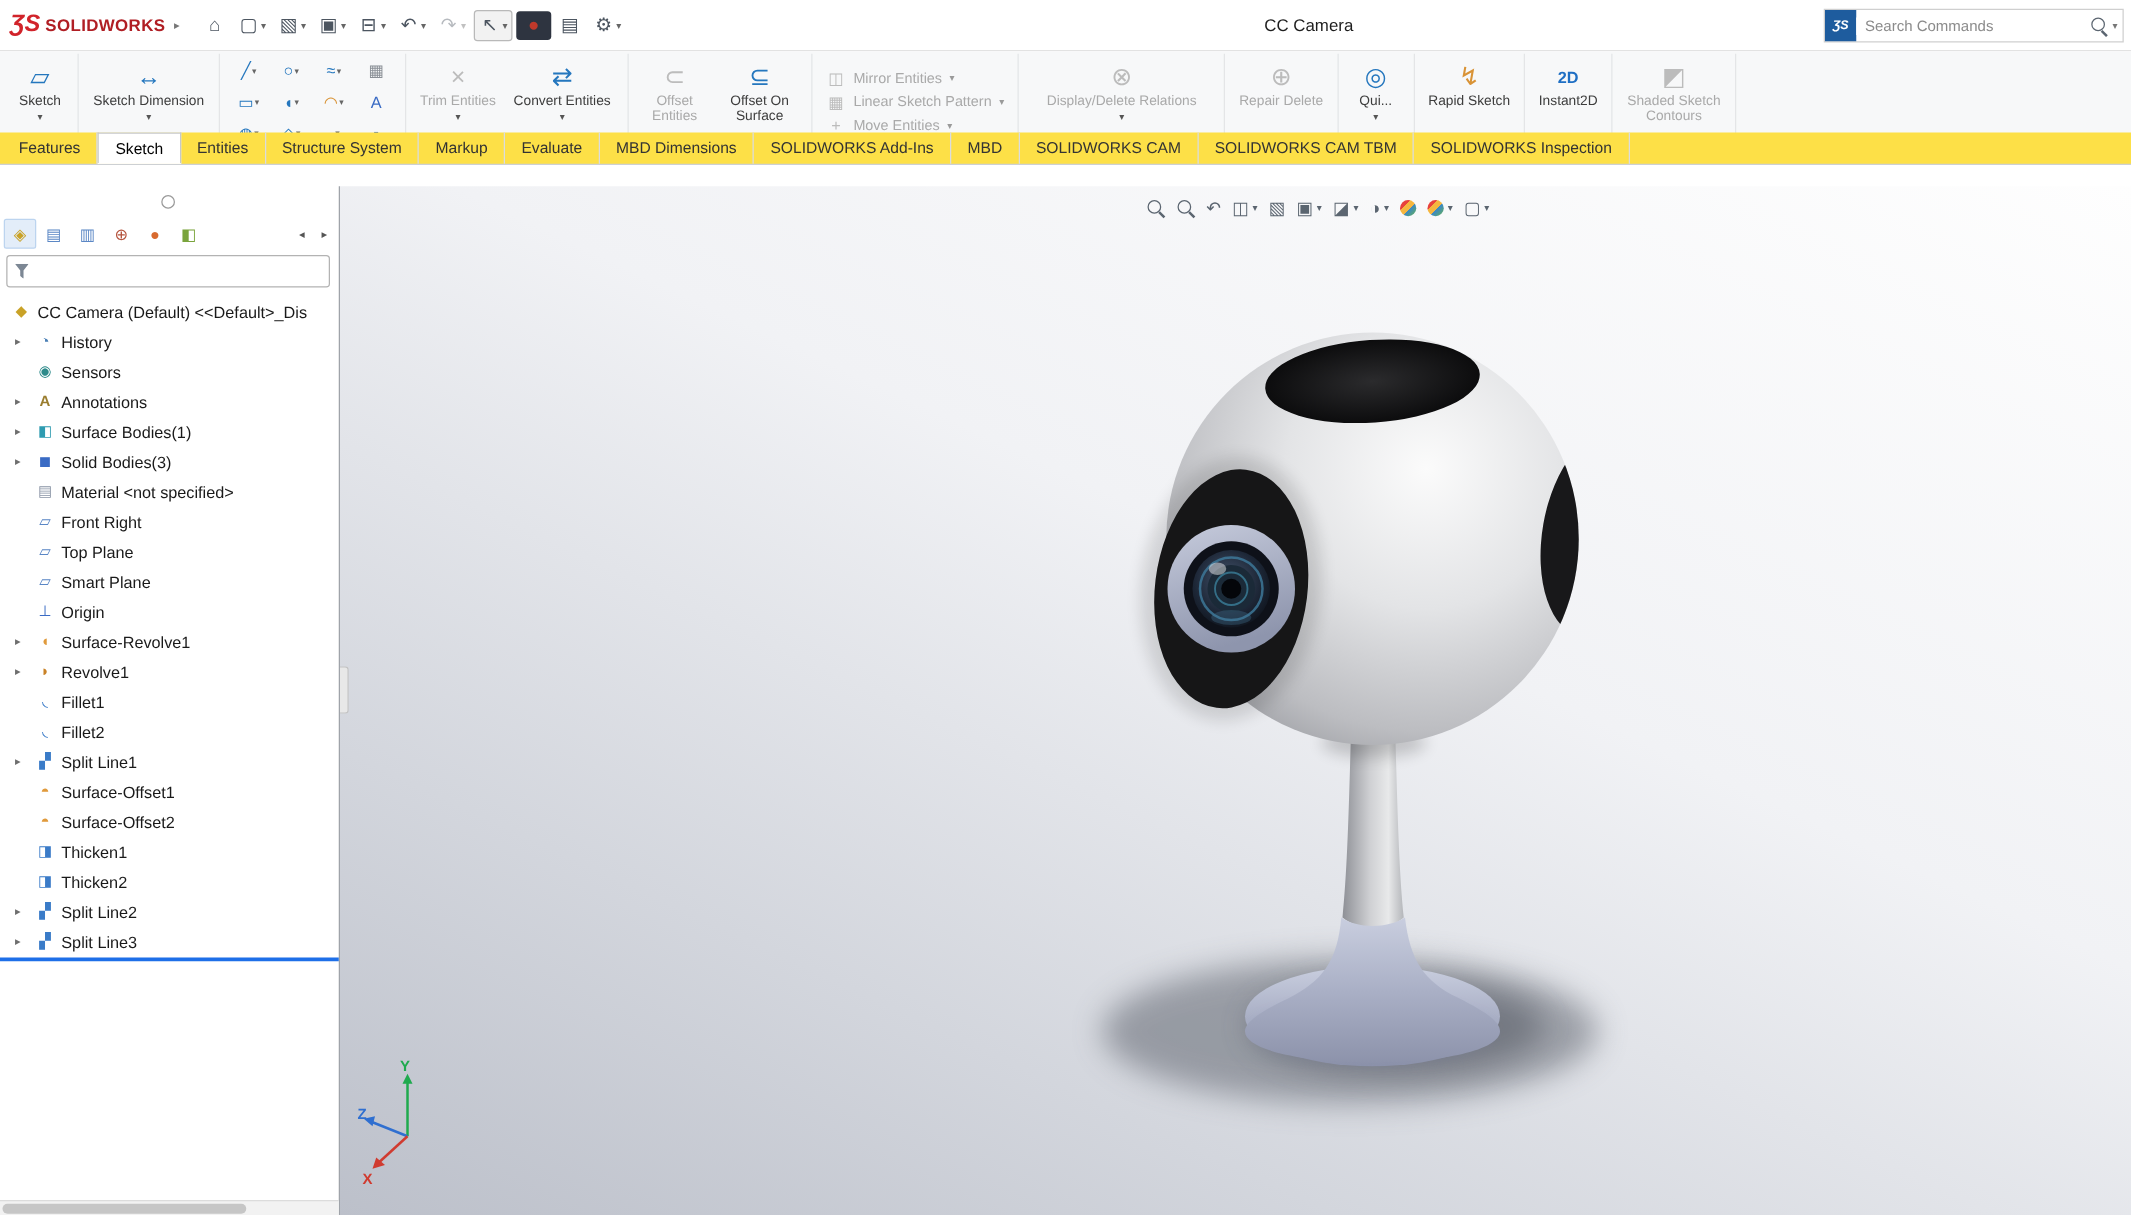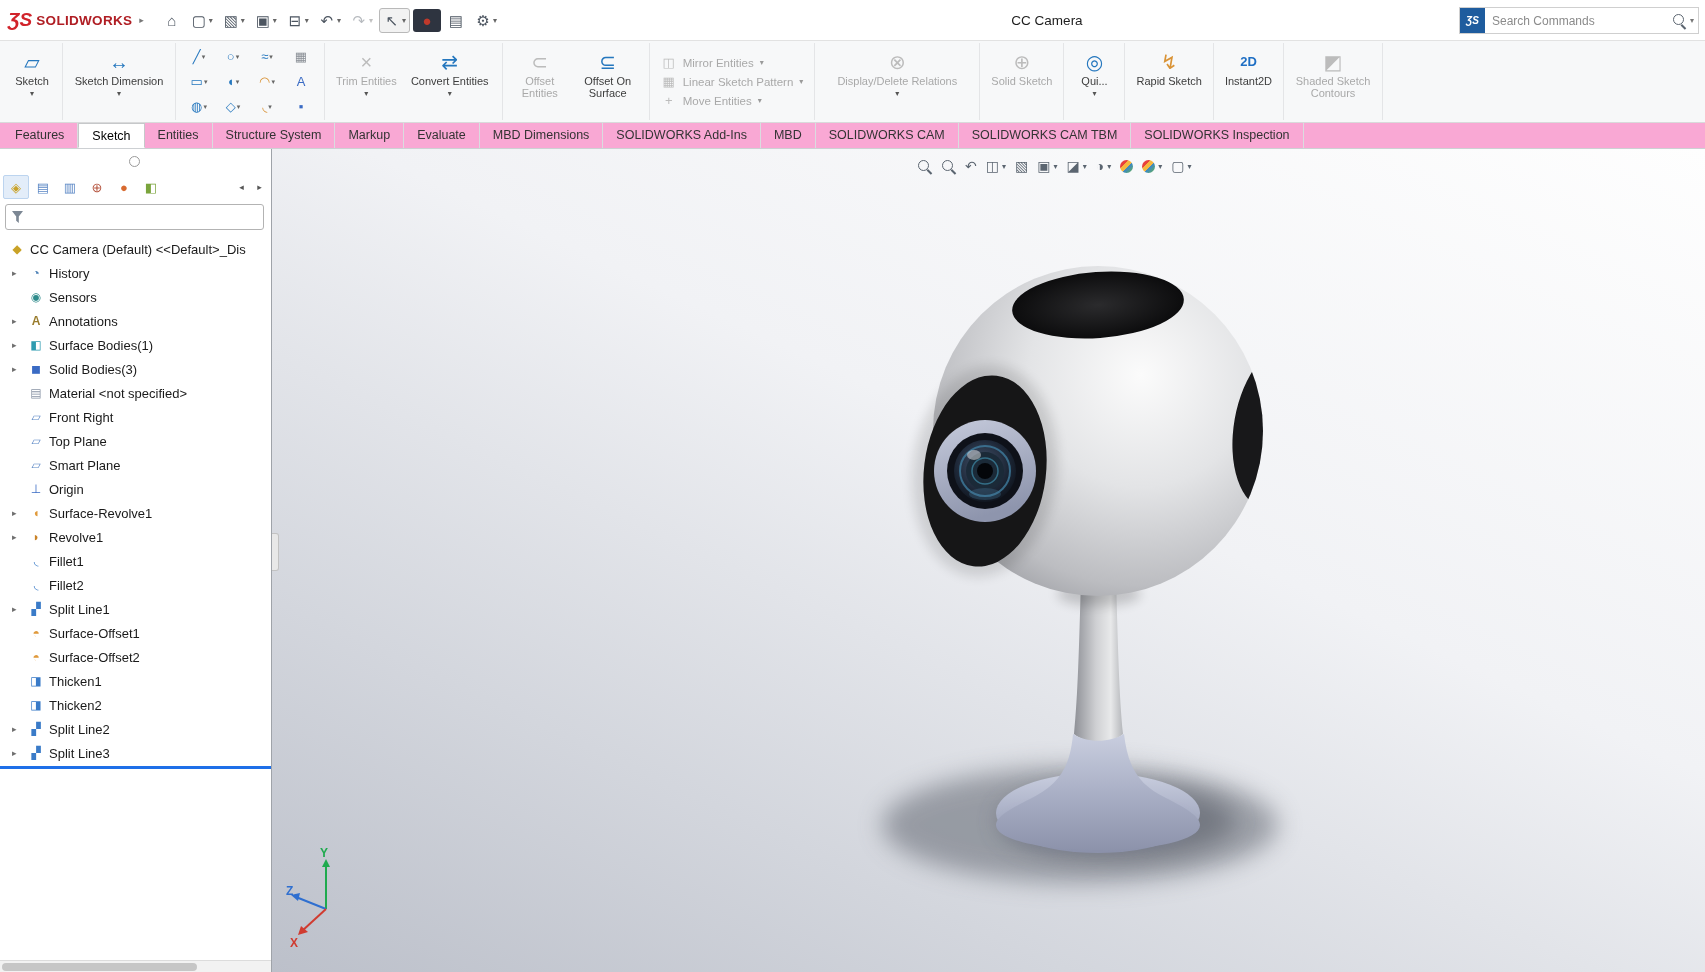--- a/index.html
+++ b/index.html
@@ -57,21 +57,21 @@
   .tcell{display:flex;align-items:center;justify-content:center;gap:1px}
   .tglyph{font-size:13px}
   .tcaret{font-size:7px;color:#666}
   .stack{display:flex;flex-direction:column;justify-content:center;gap:4px;padding:0 5px}
   .srow{display:flex;align-items:center;gap:6px}
   .sicon{font-size:13px;color:#bcbcbc;width:16px;text-align:center}
   .slbl{font-size:11.5px;color:#a9a9a9}
   .scaret{font-size:8px;color:#9a9a9a}
 
   
-  .cmtabs{position:absolute;left:0;top:123px;right:0;height:26px;background:#f9a8d4;
+  .cmtabs{position:absolute;left:0;top:106px;right:0;height:26px;background:#fde047;
     display:flex;align-items:stretch;padding-left:2px;border-bottom:1px solid #cdd0d3}
   .cmtab{padding:0 13px;line-height:25px;font-size:12.5px;color:#333;border-right:1px solid #dadcdf}
   .cmtab.active{background:#fff;border:1px solid #c6c8ca;border-bottom:1px solid #fff;color:#000}
 
   
   .main{position:absolute;left:0;top:149px;right:0;bottom:0}
   .viewport{position:absolute;left:272px;top:0;right:0;bottom:0;
     background:linear-gradient(205deg,#fefefe 0%,#f1f2f5 42%,#d3d6dd 75%,#bcc0ca 100%)}
 
   
@@ -281,21 +281,21 @@
       <div class="rgroup" data-name="ribbon-group-relations">
         <div class="bigbtn dis" data-name="display-delete-relations-button">
           <span class="bicon" data-name="display-delete-relations-icon">⊗</span>
           <span class="blbl">Display/Delete Relations</span>
           <span class="bcaret" data-name="dropdown-caret-icon">▾</span>
         </div>
       </div>
       <div class="rgroup" data-name="ribbon-group-repair">
         <div class="bigbtn dis" data-name="repair-sketch-button">
           <span class="bicon" data-name="repair-sketch-icon">⊕</span>
-          <span class="blbl">Solid Sketch</span>
+          <span class="blbl">Repair Delete</span>
         </div>
       </div>
       <div class="rgroup" data-name="ribbon-group-snaps">
         <div class="bigbtn" data-name="quick-snaps-button">
           <span class="bicon" data-name="quick-snaps-icon" style="color: rgb(37, 119, 190);">◎</span>
           <span class="blbl">Qui...</span>
           <span class="bcaret" data-name="dropdown-caret-icon">▾</span>
         </div>
       </div>
       <div class="rgroup" data-name="ribbon-group-rapid">

